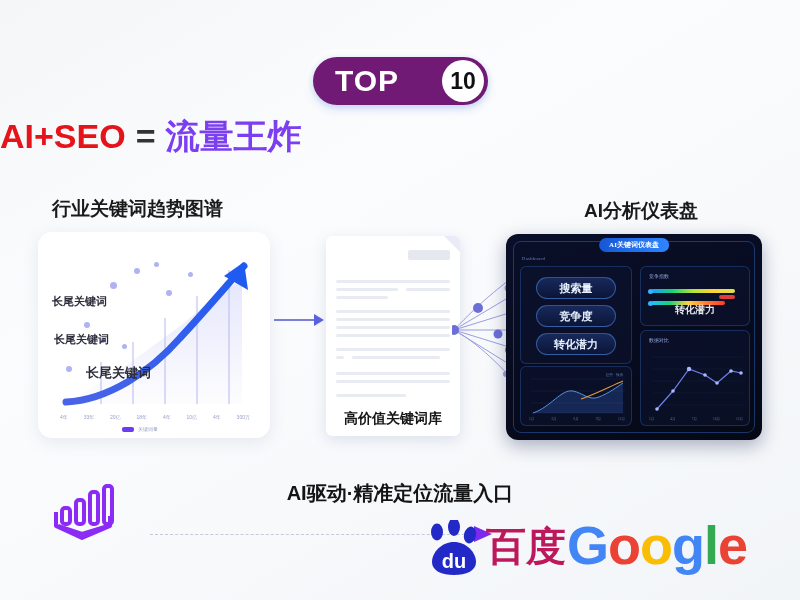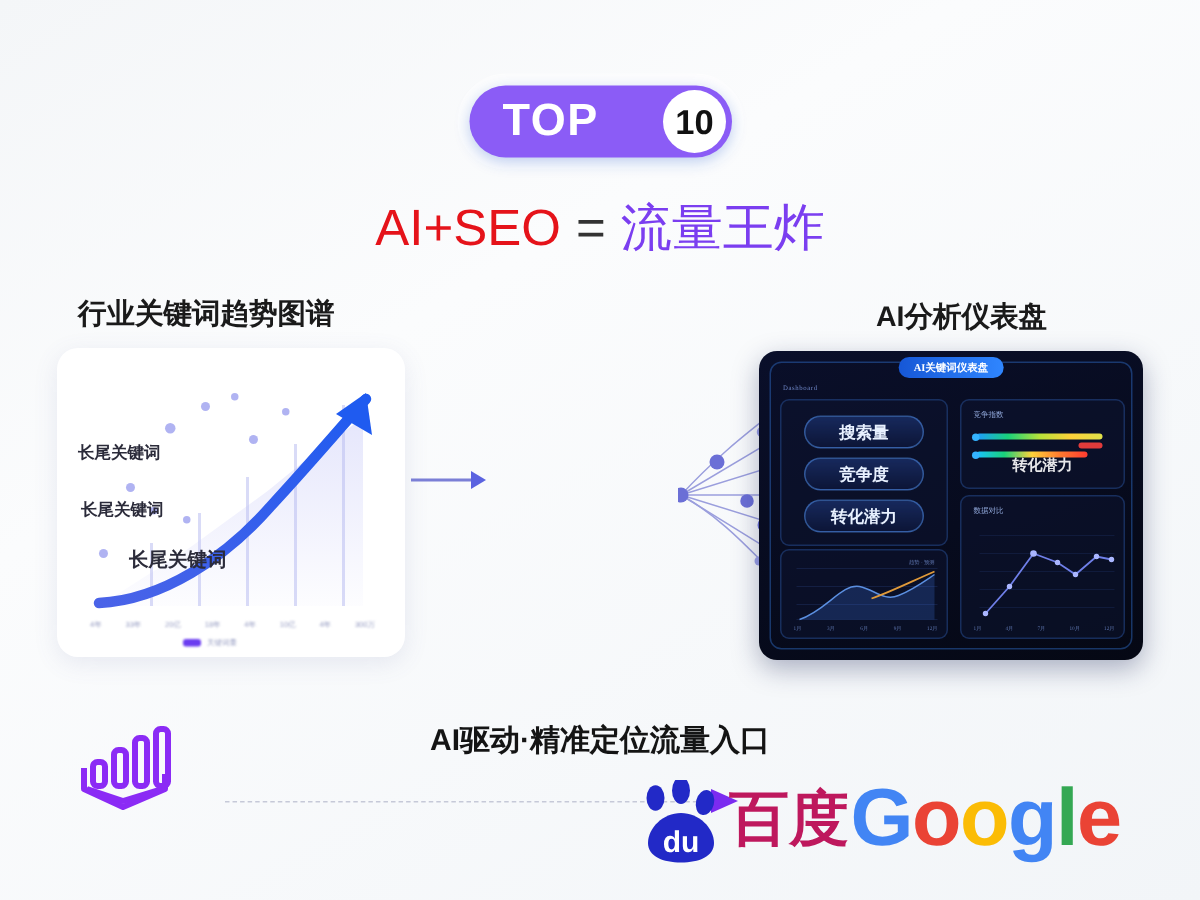--- a/index.html
+++ b/index.html
@@ -7,42 +7,42 @@
     width:800px;height:600px;overflow:hidden;
     font-family:"Liberation Sans","DejaVu Sans",sans-serif;
     background:linear-gradient(150deg,#f4f6f8 0%,#fbfcfd 35%,#f2f5f8 100%);
     position:relative;
   }
   .stage{position:absolute;inset:0;}
 
   
   .top-badge{
     position:absolute;left:313px;top:57px;width:175px;height:48px;
-    background:#8b5cf6;border-radius:26px;
+    background:#701a75;border-radius:26px;
     box-shadow:0 3px 10px rgba(20,80,200,.28);
     display:flex;align-items:center;
   }
   .top-badge-ring{
     position:absolute;left:305px;top:49px;width:191px;height:64px;
     border-radius:34px;background:#ffffff;opacity:.55;z-index:-1;
   }
   .top-badge-text{
     color:#ffffff;font-size:30px;font-weight:bold;letter-spacing:1px;
     margin-left:22px;line-height:1;
   }
   .top-badge-circle{
     position:absolute;right:4px;top:3px;width:42px;height:42px;border-radius:50%;
     background:#ffffff;display:flex;align-items:center;justify-content:center;
     color:#111111;font-size:23px;font-weight:bold;
   }
 
   
   .headline{
-    position:absolute;left:0;top:129px;width:800px;text-align:center;
-    font-size:34px;font-weight:normal;white-space:nowrap;
+    position:absolute;left:0;top:114px;width:800px;text-align:left;
+    font-size:34px;font-weight:bold;white-space:nowrap;
   }
   .hl-red{color:#e5131a;}
   .hl-eq{color:#333333;margin:0 10px;}
   .hl-purple{color:#7b3ef0;}
 
   
   .cap{position:absolute;font-size:19px;font-weight:bold;color:#1a1a1a;white-space:nowrap;}
   .cap-left{left:52px;top:196px;}
   .cap-right{left:584px;top:198px;}
 
@@ -231,20 +231,39 @@
       <span class="lc-legend-sw"></span>
       <span>关键词量</span>
     </div>
   </div>
 
   <svg class="arrow1" viewBox="0 0 50 14">
     <line x1="0" y1="7" x2="40" y2="7" stroke="#7b7fd6" stroke-width="2"></line>
     <path d="M40 1 L50 7 L40 13 Z" fill="#5b63e0"></path>
   </svg>
 
+  <div class="card-mid">
+    <div class="doc-corner"></div>
+    <div class="doc-chip"></div>
+    <div class="doc-line" style="top:44px;width:114px;"></div>
+    <div class="doc-line" style="top:52px;width:62px;"></div>
+    <div class="doc-line" style="top:52px;left:80px;width:44px;"></div>
+    <div class="doc-line" style="top:60px;width:52px;"></div>
+    <div class="doc-line" style="top:74px;width:114px;"></div>
+    <div class="doc-line" style="top:82px;width:114px;"></div>
+    <div class="doc-line" style="top:90px;width:114px;"></div>
+    <div class="doc-line" style="top:98px;width:114px;"></div>
+    <div class="doc-line" style="top:112px;width:114px;"></div>
+    <div class="doc-line" style="top:120px;width:8px;"></div>
+    <div class="doc-line" style="top:120px;left:26px;width:88px;"></div>
+    <div class="doc-line" style="top:136px;width:114px;"></div>
+    <div class="doc-line" style="top:144px;width:114px;"></div>
+    <div class="doc-line" style="top:158px;width:70px;"></div>
+    <div class="doc-caption">高价值关键词库</div>
+  </div>
 
   <svg class="nodes" viewBox="0 0 90 120">
     <g stroke="#8b8fd8" stroke-width="1" fill="none" opacity=".85">
       <line x1="2" y1="60" x2="86" y2="10"></line>
       <line x1="2" y1="60" x2="86" y2="34"></line>
       <line x1="2" y1="60" x2="86" y2="60"></line>
       <line x1="2" y1="60" x2="86" y2="86"></line>
       <line x1="2" y1="60" x2="86" y2="112"></line>
       <path d="M2 60 C 30 30, 50 16, 62 6"></path>
       <path d="M2 60 C 34 78, 54 104, 70 118"></path>

